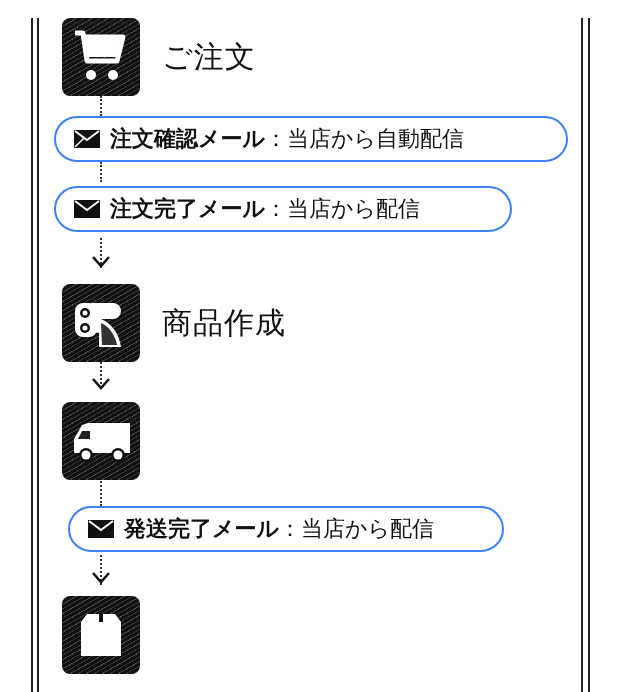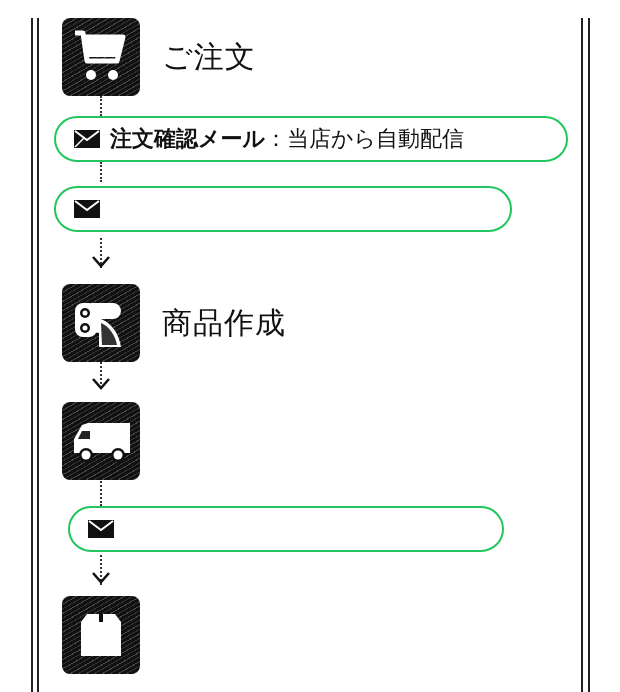--- a/index.html
+++ b/index.html
@@ -6,21 +6,21 @@
   body { width:620px; height:692px; position:relative; overflow:hidden;
          font-family:"DejaVu Sans","Liberation Sans",sans-serif; color:#111; }
   .rail { position:absolute; top:18px; bottom:0; width:2px; background:#222; }
   .step { position:absolute; left:62px; display:flex; align-items:center; }
   .iconbox { width:78px; height:78px; border-radius:8px;
     background: repeating-linear-gradient(150deg,#111 0 3px,#333 3px 4px,#111 4px 7px,#4a4a4a 7px 8px);
     display:flex; align-items:center; justify-content:center; }
   .step-label { margin-left:22px; font-size:30px; font-weight:normal; letter-spacing:1px; }
   .vline { position:absolute; left:100px; width:0; border-left:2px dotted #333; }
   .arrow { position:absolute; left:91px; width:20px; height:12px; }
-  .pill { position:absolute; height:46px; border:2px solid #22c55e; border-radius:24px;
+  .pill { position:absolute; height:46px; border:2px solid #3b82f6; border-radius:24px;
     background:#fff; display:flex; align-items:center; padding:0 18px; box-sizing:border-box; }
   .pill .env { width:26px; height:18px; margin-right:10px; }
   .pill-text { font-size:22px; font-weight:bold; white-space:nowrap; }
   .pill-text .sep { font-weight:normal; }
   .pill-text .rest { font-weight:normal; }
 </style>
 </head>
 <body>
 
 <div class="rail" style="left:31px"></div>
@@ -63,20 +63,21 @@
       <polyline points="1,17 10,8 M25,17 16,8" fill="none" stroke="#fff" stroke-width="1.5"></polyline>
     </svg>
   <span class="pill-text"><span>注文確認メール</span><span class="sep">：</span><span class="rest">当店から自動配信</span></span>
 </div>
 
 <div class="pill" style="left:54px;top:186px;width:458px">
   <svg class="env" viewBox="0 0 26 18">
       <rect x="0" y="0" width="26" height="18" fill="#111"></rect>
       <polyline points="1,1 13,10 25,1" fill="none" stroke="#fff" stroke-width="2"></polyline>
     </svg>
+  <span class="pill-text"><span>注文完了メール</span><span class="sep">：</span><span class="rest">当店から配信</span></span>
 </div>
 
 <div class="step" style="top:284px">
   <div class="iconbox">
     <svg width="60" height="60" viewBox="0 0 60 60">
         <path d="M6 10h36a8 8 0 0 1 0 16H30c10 4 18 14 20 28H28V40a8 8 0 0 1-8-8V10z" fill="#fff"></path>
         <rect x="4" y="10" width="22" height="34" rx="8" fill="#fff"></rect>
         <circle cx="14" cy="20" r="5" fill="#111"></circle>
         <circle cx="14" cy="20" r="2.5" fill="#fff"></circle>
         <circle cx="14" cy="35" r="5" fill="#111"></circle>
@@ -98,20 +99,21 @@
         <circle cx="48" cy="40" r="4.5" fill="#fff"></circle>
       </svg>
   </div>
 </div>
 
 <div class="pill" style="left:68px;top:506px;width:436px">
   <svg class="env" viewBox="0 0 26 18">
       <rect x="0" y="0" width="26" height="18" fill="#111"></rect>
       <polyline points="1,1 13,10 25,1" fill="none" stroke="#fff" stroke-width="2"></polyline>
     </svg>
+  <span class="pill-text"><span>発送完了メール</span><span class="sep">：</span><span class="rest">当店から配信</span></span>
 </div>
 
 <div class="step" style="top:596px">
   <div class="iconbox">
     <svg width="56" height="50" viewBox="0 0 56 50">
         <path d="M8 12l6-8h12v8h4V4h12l6 8v34H8z" fill="#fff"></path>
         <rect x="26" y="4" width="4" height="8" fill="#111"></rect>
       </svg>
   </div>
 </div>

